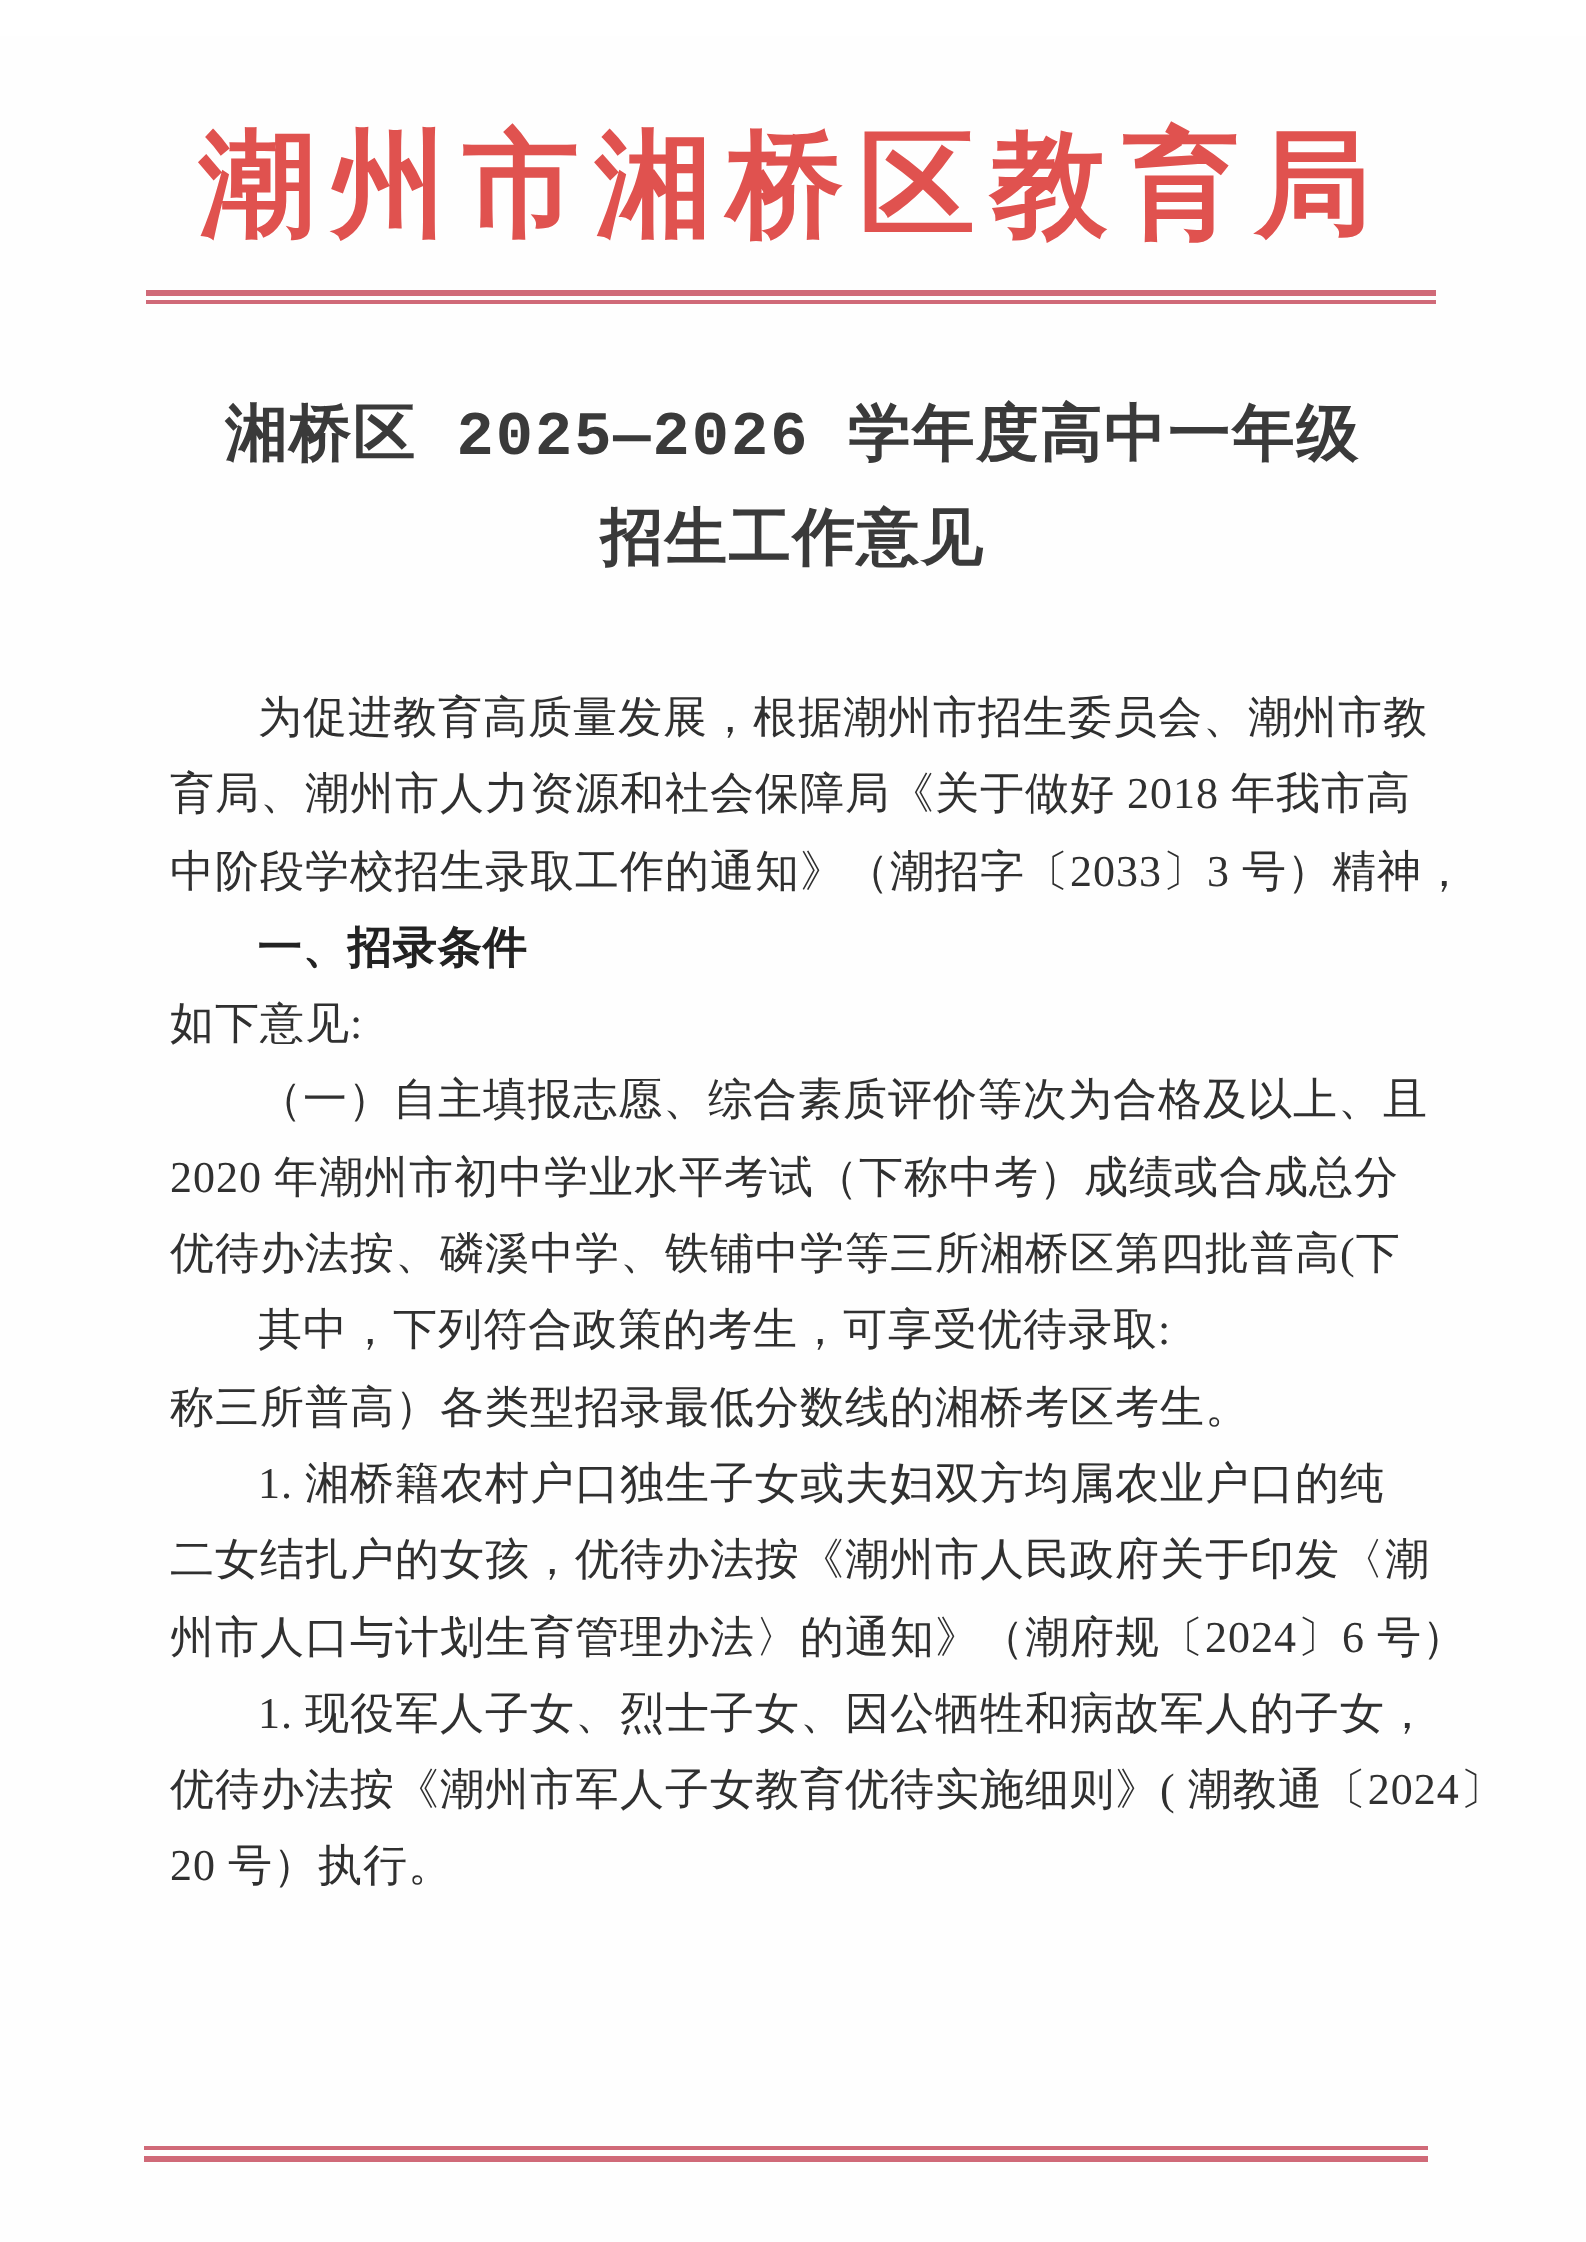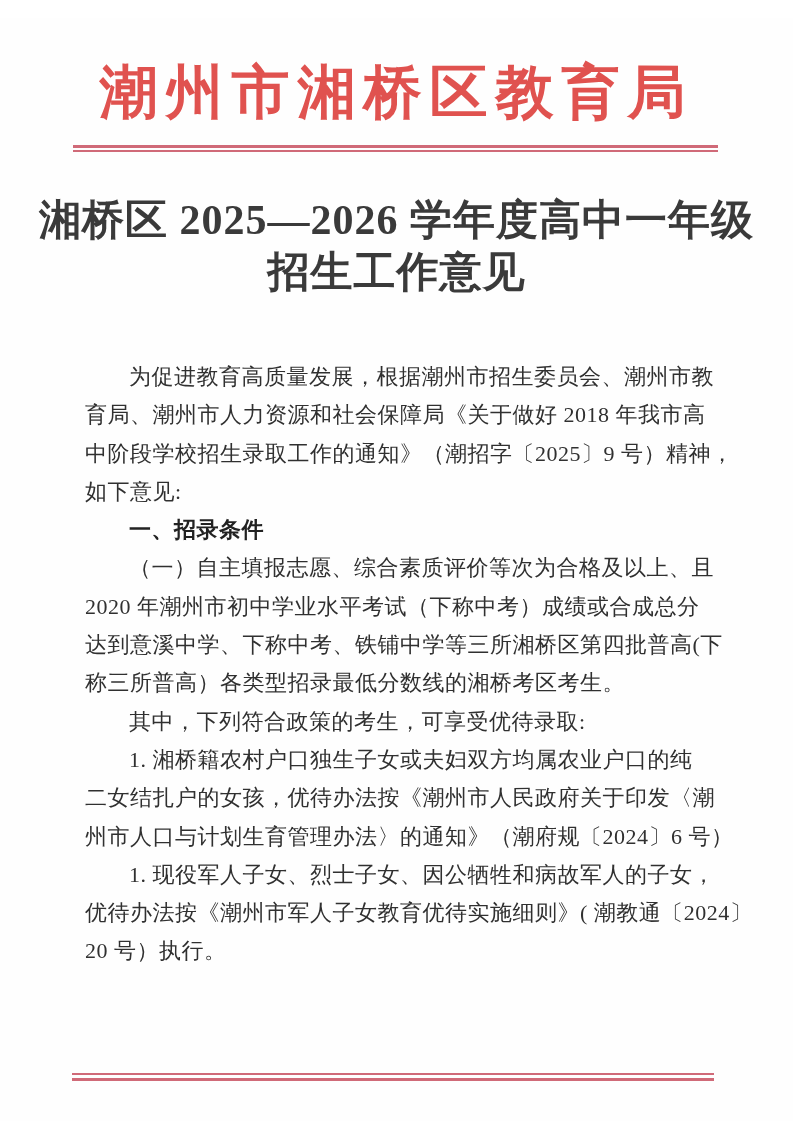--- a/index.html
+++ b/index.html
@@ -41,29 +41,30 @@
     box-sizing: border-box;
   }
   
   .title {
     position: absolute;
     top: 176px;
     left: 0;
     width: 100%;
     text-align: center;
     color: #3a3a3a;
-    font-size: 42px;
+    font-size: 31px;
     font-weight: bold;
     line-height: 52px;
     letter-spacing: 1px;
+    font-family: Liberation Mono, monospace;
   }
   
   .body-text {
     position: absolute;
-    top: 340px;
+    top: 322px;
     left: 85px;
     width: 628px;
     color: #303030;
     font-size: 22px;
   }
   .body-line {
     height: 38.3px;
     line-height: 38.3px;
     white-space: nowrap;
     letter-spacing: 0.5px;
@@ -98,28 +99,28 @@
   <div class="head-rule"></div>
 
   <div class="title">
     <div>湘桥区 2025—2026 学年度高中一年级</div>
     <div>招生工作意见</div>
   </div>
 
   <div class="body-text">
       <div class="body-line indent">为促进教育高质量发展，根据潮州市招生委员会、潮州市教</div>
       <div class="body-line">育局、潮州市人力资源和社会保障局《关于做好 2018 年我市高</div>
-      <div class="body-line">中阶段学校招生录取工作的通知》（潮招字〔2025〕9 号）精神，</div>
+      <div class="body-line">中阶段学校招生录取工作的通知》（潮招字〔2033〕3 号）精神，</div>
+      <div class="body-line indent bold">一、招录条件</div>
       <div class="body-line">如下意见:</div>
-      <div class="body-line indent bold">一、招录条件</div>
       <div class="body-line indent">（一）自主填报志愿、综合素质评价等次为合格及以上、且</div>
       <div class="body-line">2020 年潮州市初中学业水平考试（下称中考）成绩或合成总分</div>
-      <div class="body-line">达到意溪中学、下称中考、铁铺中学等三所湘桥区第四批普高(下</div>
+      <div class="body-line">优待办法按、磷溪中学、铁铺中学等三所湘桥区第四批普高(下</div>
+      <div class="body-line indent">其中，下列符合政策的考生，可享受优待录取:</div>
       <div class="body-line">称三所普高）各类型招录最低分数线的湘桥考区考生。</div>
-      <div class="body-line indent">其中，下列符合政策的考生，可享受优待录取:</div>
       <div class="body-line indent">1. 湘桥籍农村户口独生子女或夫妇双方均属农业户口的纯</div>
       <div class="body-line">二女结扎户的女孩，优待办法按《潮州市人民政府关于印发〈潮</div>
       <div class="body-line">州市人口与计划生育管理办法〉的通知》（潮府规〔2024〕6 号）</div>
       <div class="body-line indent">1. 现役军人子女、烈士子女、因公牺牲和病故军人的子女，</div>
       <div class="body-line">优待办法按《潮州市军人子女教育优待实施细则》( 潮教通〔2024〕</div>
       <div class="body-line">20 号）执行。</div>
     </div>
 
   <div class="foot-rule-top"></div>
   <div class="foot-rule-bottom"></div>

